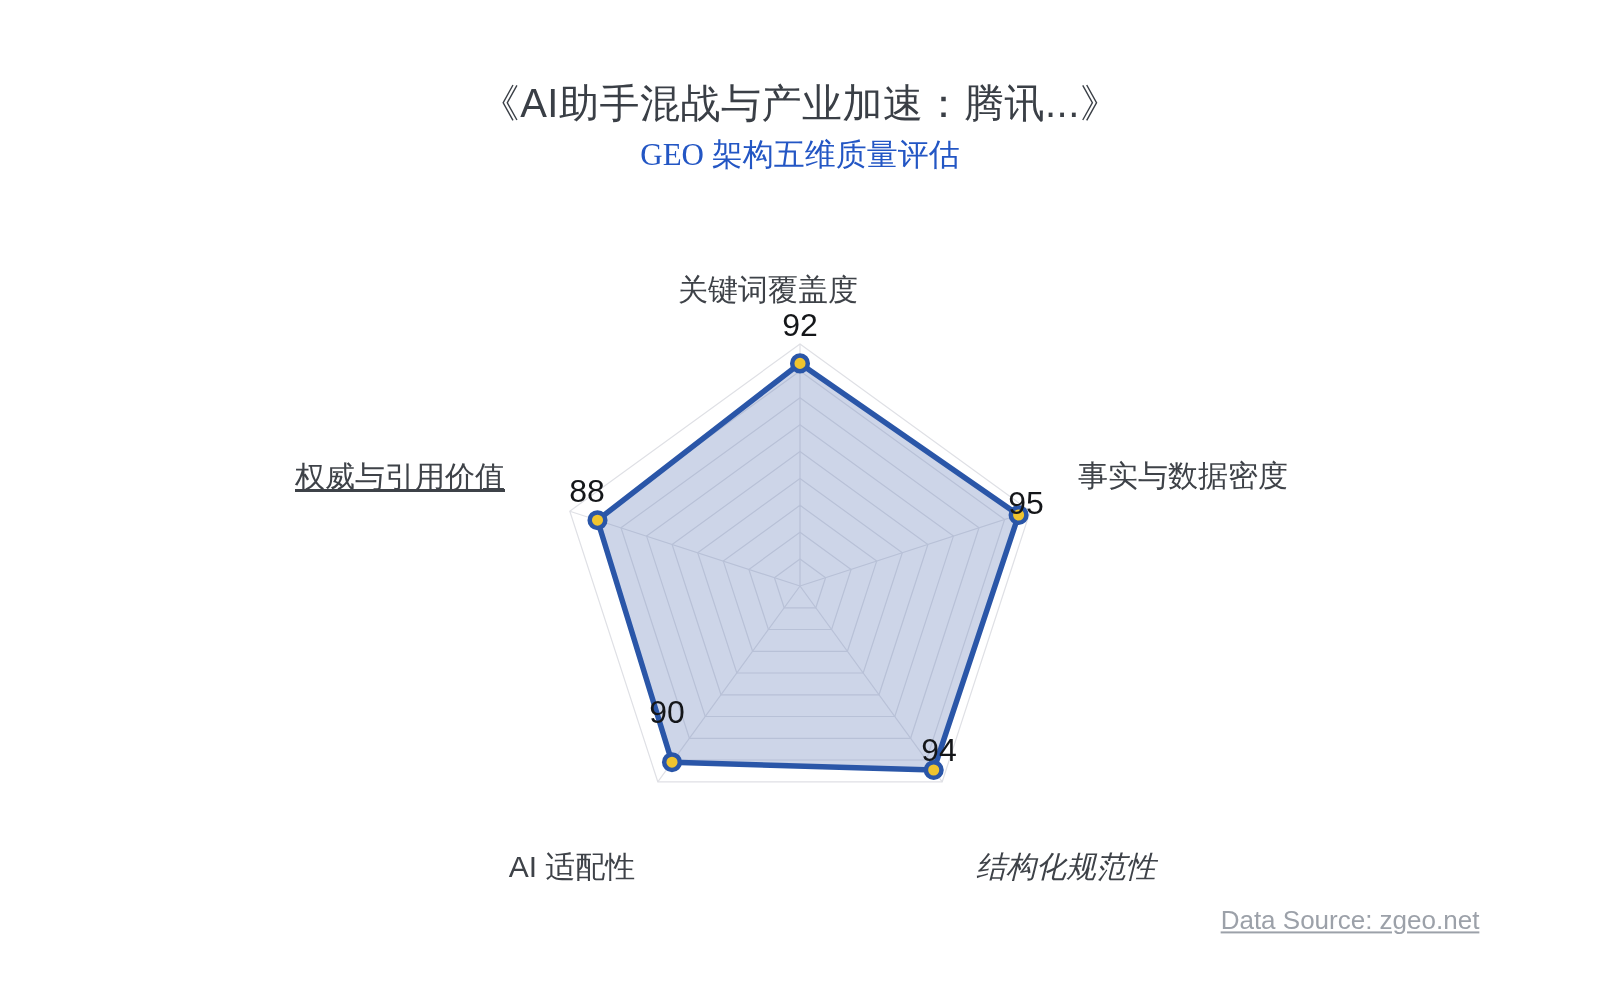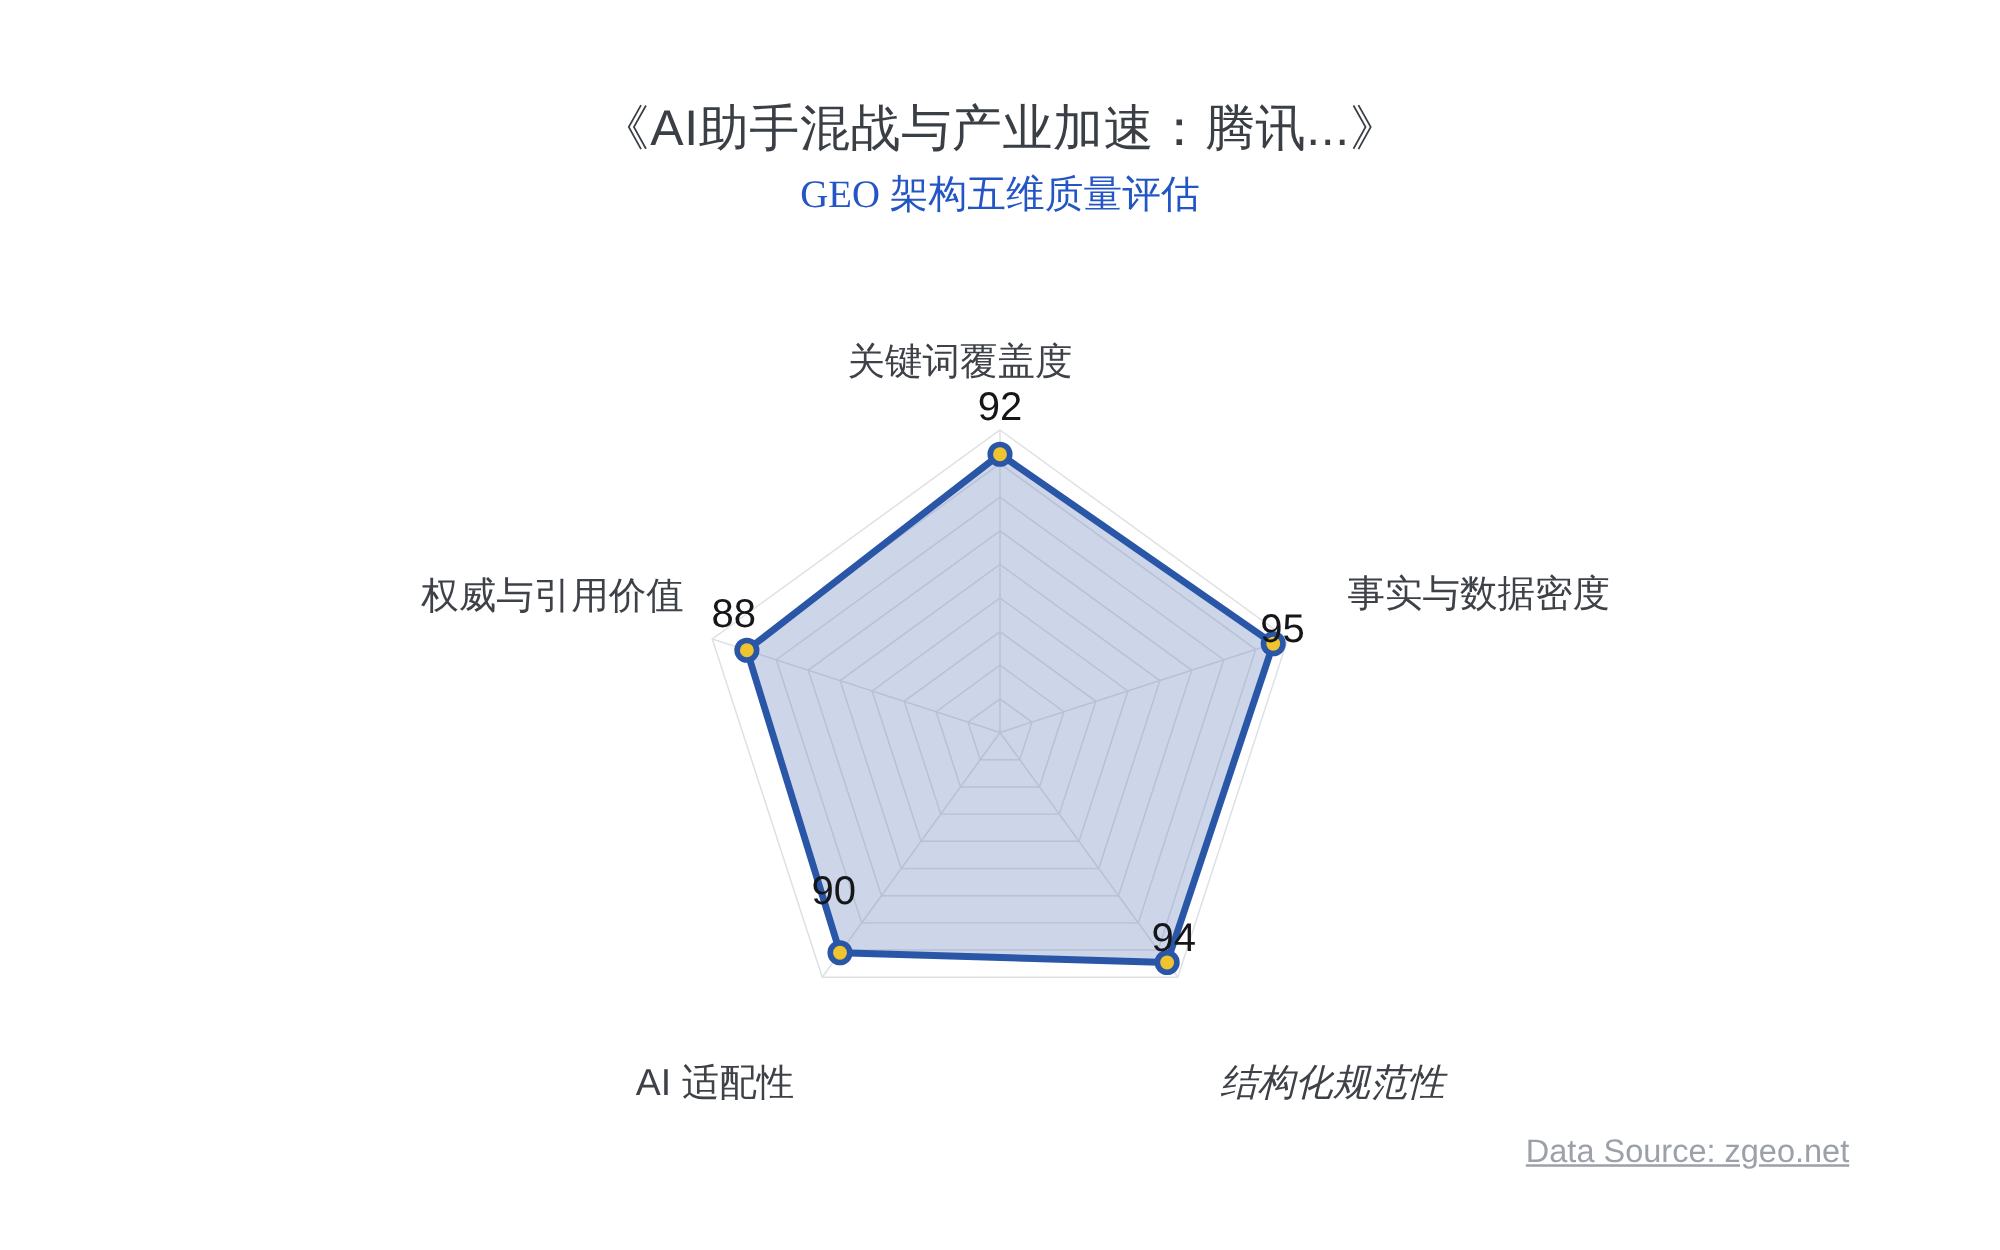--- a/index.html
+++ b/index.html
@@ -105,21 +105,21 @@
   </svg>
 
 <div class="abs axis-label" style="left:768px;  top:274px;margin-top:16px;">关键词覆盖度</div>
 
 <div class="abs axis-label" style="left:1183px; top:476px;">事实与数据密度</div>
 
 <div class="abs axis-label" style="left:1066px; top:867px;font-style:italic;">结构化规范性</div>
 
 <div class="abs axis-label" style="left:572px;  top:867px;">AI 适配性</div>
 
-<div class="abs axis-label" style="left:442px;  top:477px;">权威与引用价值</div>
+<div class="abs axis-label" style="left:400px;  top:477px;text-decoration:underline;">权威与引用价值</div>
 
 <div class="abs value-label" style="left:800px;  top:325px;">92</div>
 
 <div class="abs value-label" style="left:1026px; top:503px;">95</div>
 
 <div class="abs value-label" style="left:939px;  top:750px;text-align:right;">94</div>
 
 <div class="abs value-label" style="left:667px;  top:712px;">90</div>
 
 <div class="abs value-label" style="left:587px;  top:491px;">88</div>

